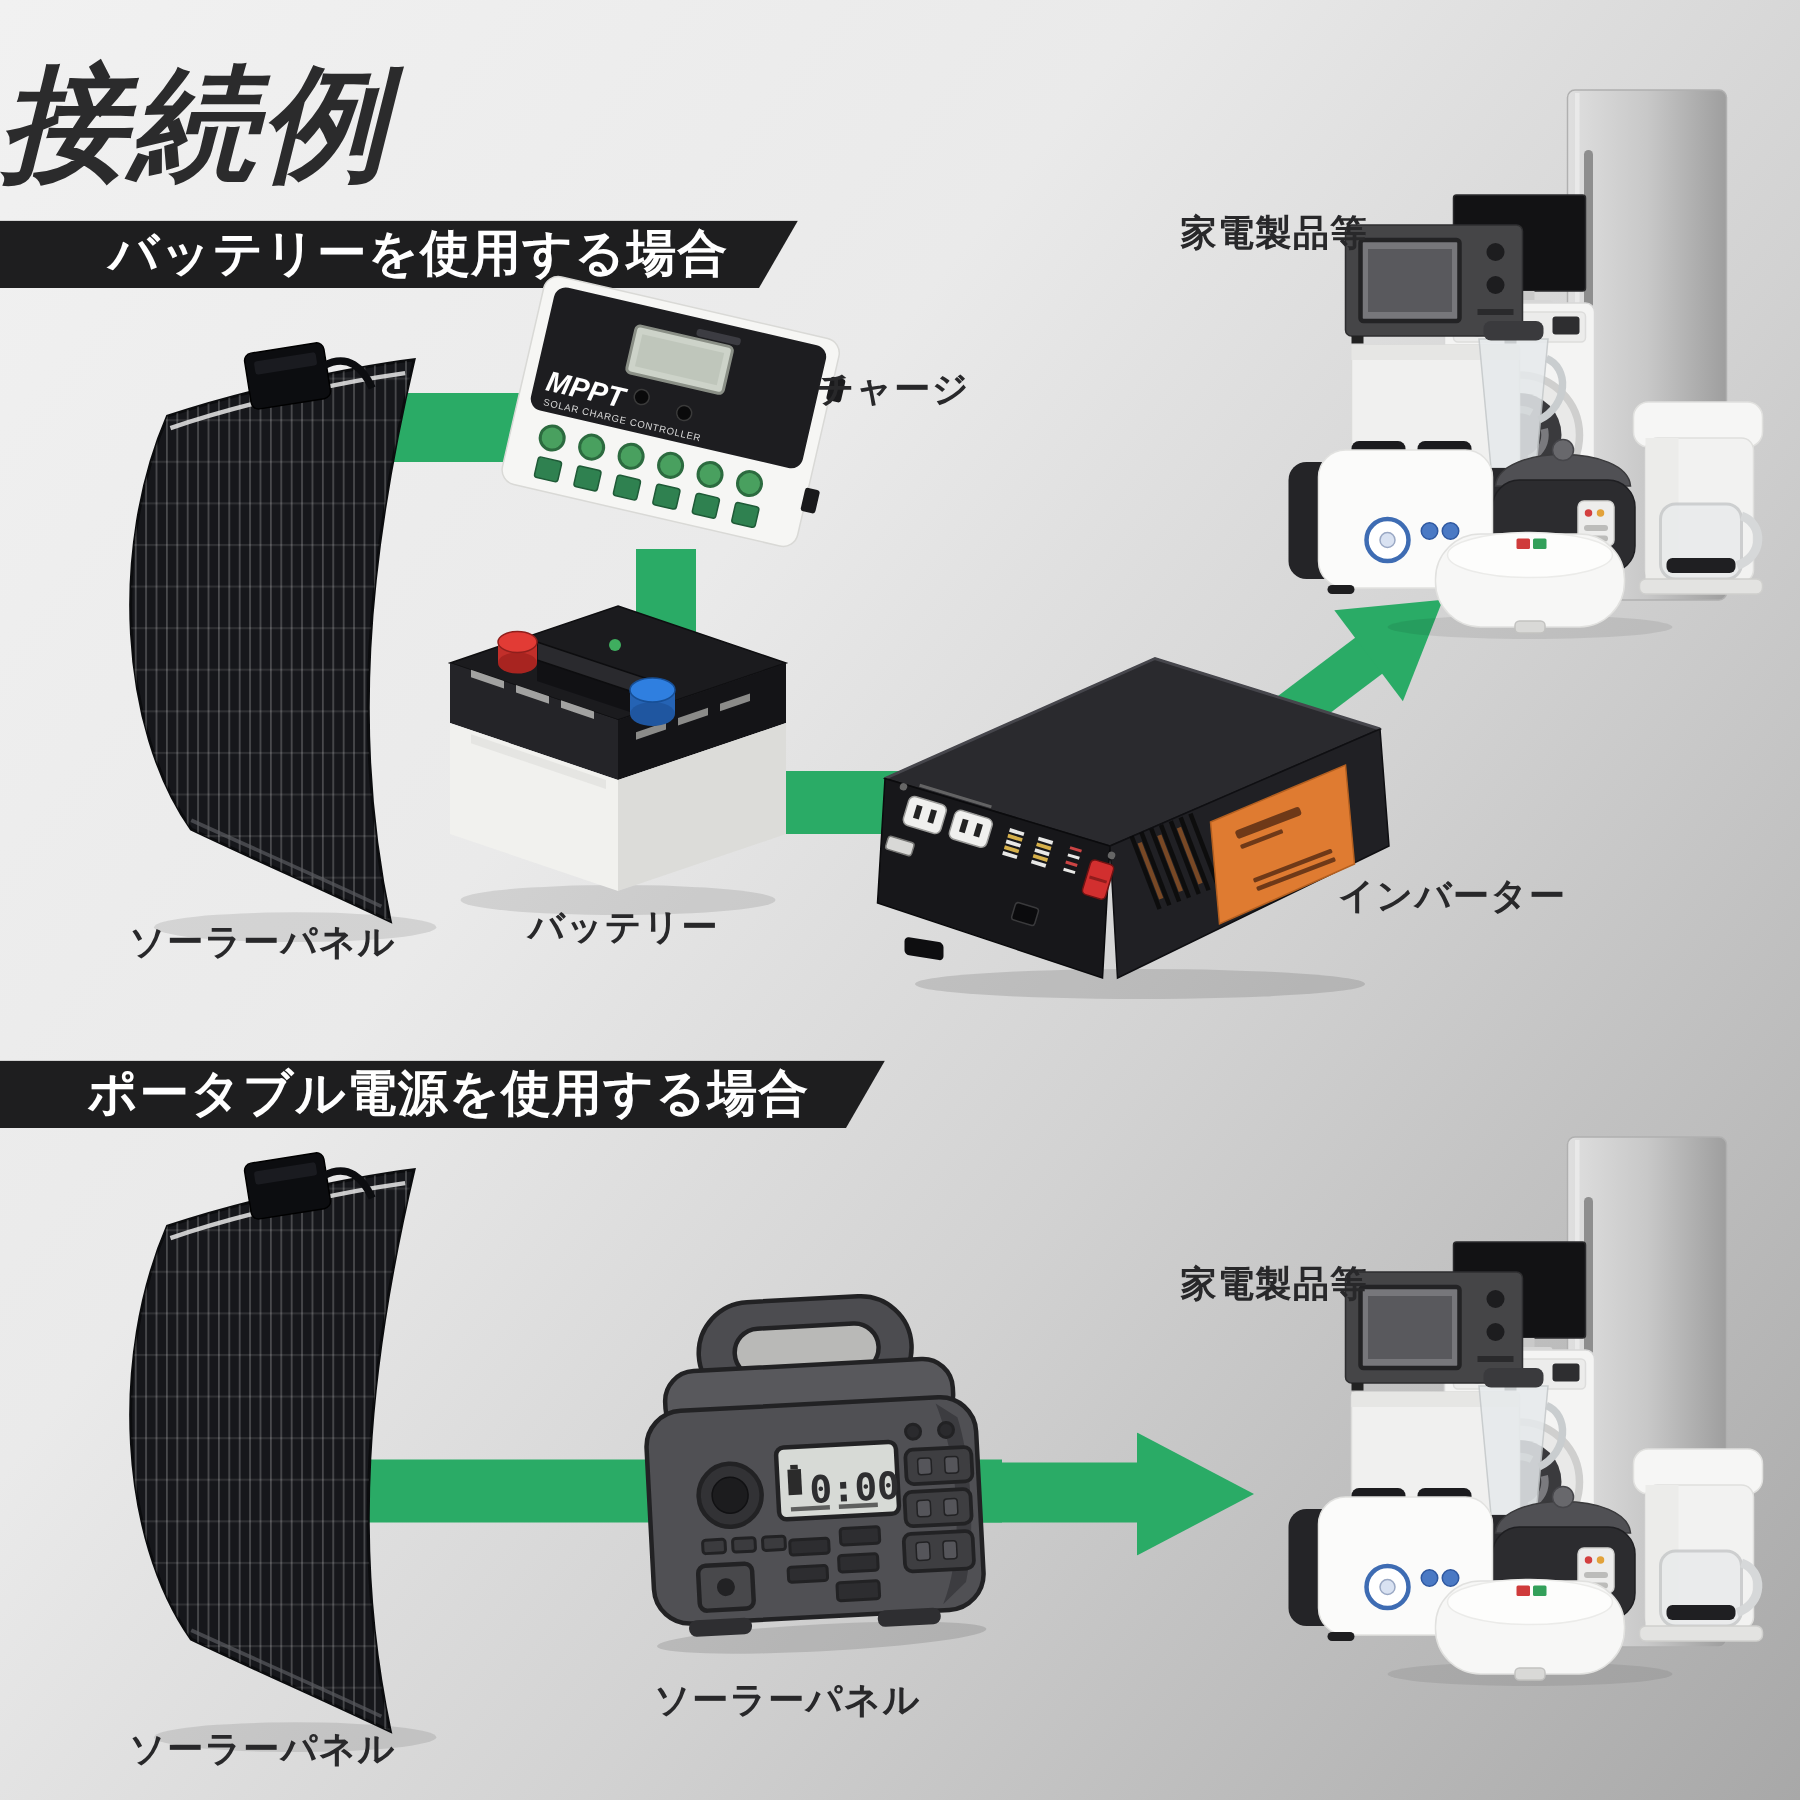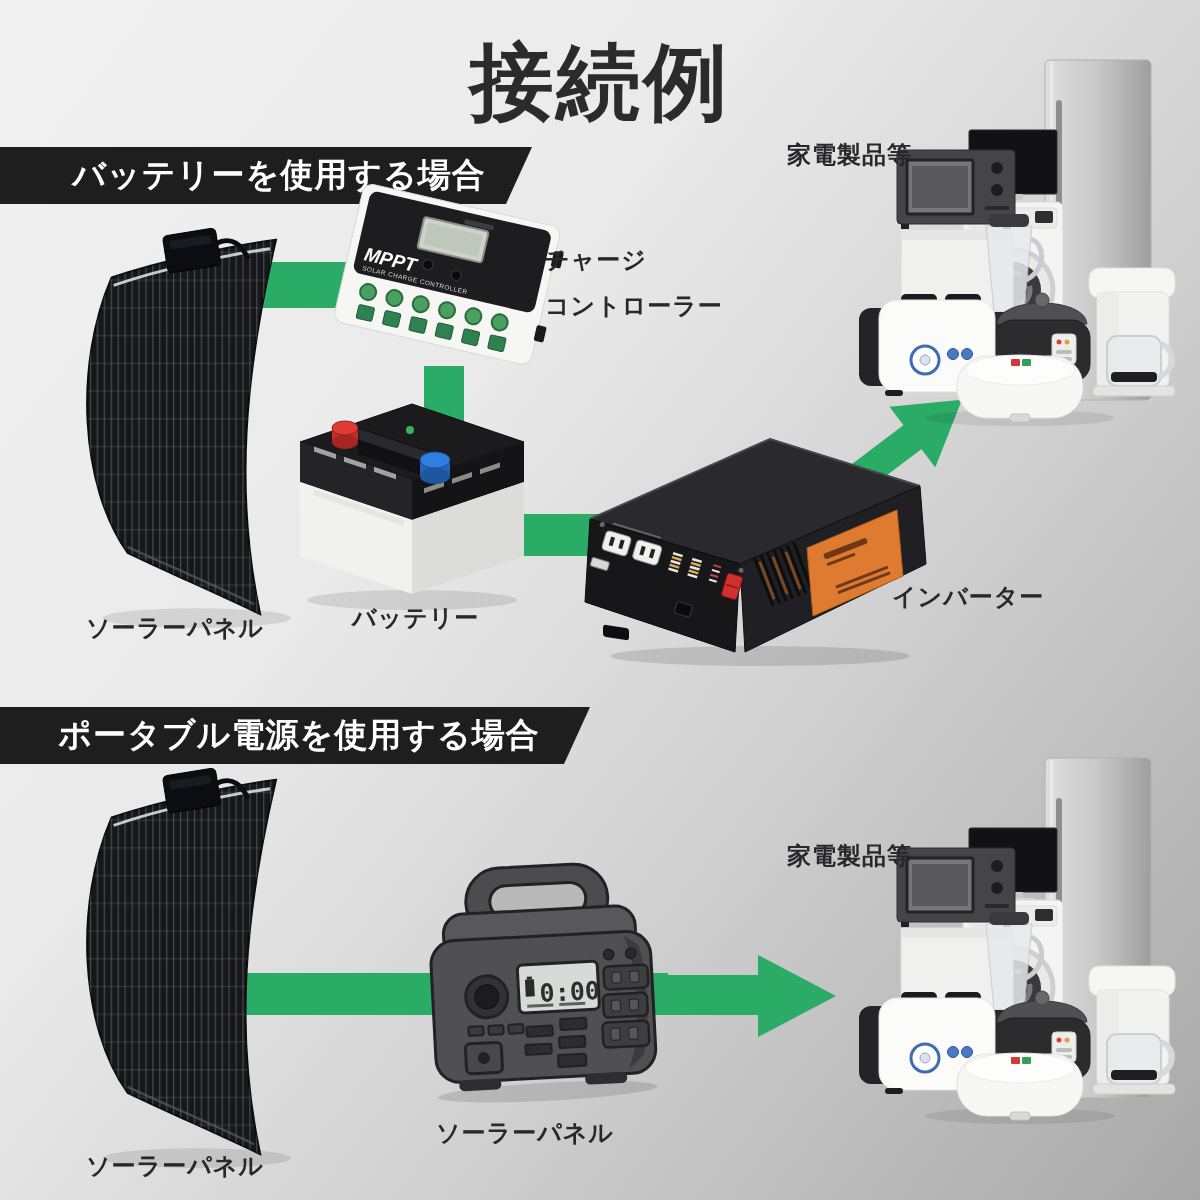--- a/index.html
+++ b/index.html
@@ -3,25 +3,25 @@
 <meta charset="utf-8">
 <style>
   *{margin:0;padding:0;box-sizing:border-box}
   html,body{width:1200px;height:1200px;background:#d9d9d9}
   .canvas{
     position:relative;width:1200px;height:1200px;overflow:hidden;
     font-family:"Liberation Sans",sans-serif;
     background:linear-gradient(128deg,#f1f1f1 0%,#eaeaea 36%,#d2d2d2 62%,#a8a8a8 100%);
   }
   .title{
-    position:absolute;top:26px;left:0;width:100%;text-align:center;
-    font-size:84px;font-weight:900;color:#2b2b2c;letter-spacing:3px;
+    position:absolute;top:26px;left:0;width:100%;
+    font-size:84px;font-weight:900;color:#2b2b2c;letter-spacing:3px;font-style:italic;
   }
   .banner{
-    position:absolute;left:0;height:57px;background:#1e1e1f;color:#ffffff;
+    position:absolute;left:0;height:45px;background:#1e1e1f;color:#ffffff;
     display:flex;align-items:center;justify-content:center;
     font-size:33px;font-weight:700;letter-spacing:1px;text-align:center;
   }
   .banner-1{top:147px;width:532px;padding:0 46px 0 72px;
     clip-path:polygon(0 0,100% 0,calc(100% - 26px) 100%,0 100%);}
   .banner-2{top:707px;width:590px;padding:0 46px 0 54px;
     clip-path:polygon(0 0,100% 0,calc(100% - 26px) 100%,0 100%);}
   .band{position:absolute;background:#2aab66;z-index:1}
   .band-a{left:240px;top:262px;width:175px;height:46px}
   .band-b{left:424px;top:366px;width:40px;height:80px}
@@ -310,21 +310,20 @@
     </g>
     <rect x="28" y="196" width="26" height="12" rx="3" fill="#0e0e10" transform="skewY(9)"></rect>
   </svg>
 
   <svg class="dev appliances-1" viewBox="0 0 340 372">
     <use href="#appliancesCluster"></use>
   </svg>
 
   <div class="label lbl-controller">
     <div>チャージ</div>
-    <div>コントローラー</div>
   </div>
   <div class="label lbl-appl1">家電製品等</div>
   <div class="label lbl-solar1">ソーラーパネル</div>
   <div class="label lbl-battery">バッテリー</div>
   <div class="label lbl-inverter">インバーター</div>
 
   <div class="banner banner-2">
     <span>ポータブル電源を使用する場合</span>
   </div>
 

